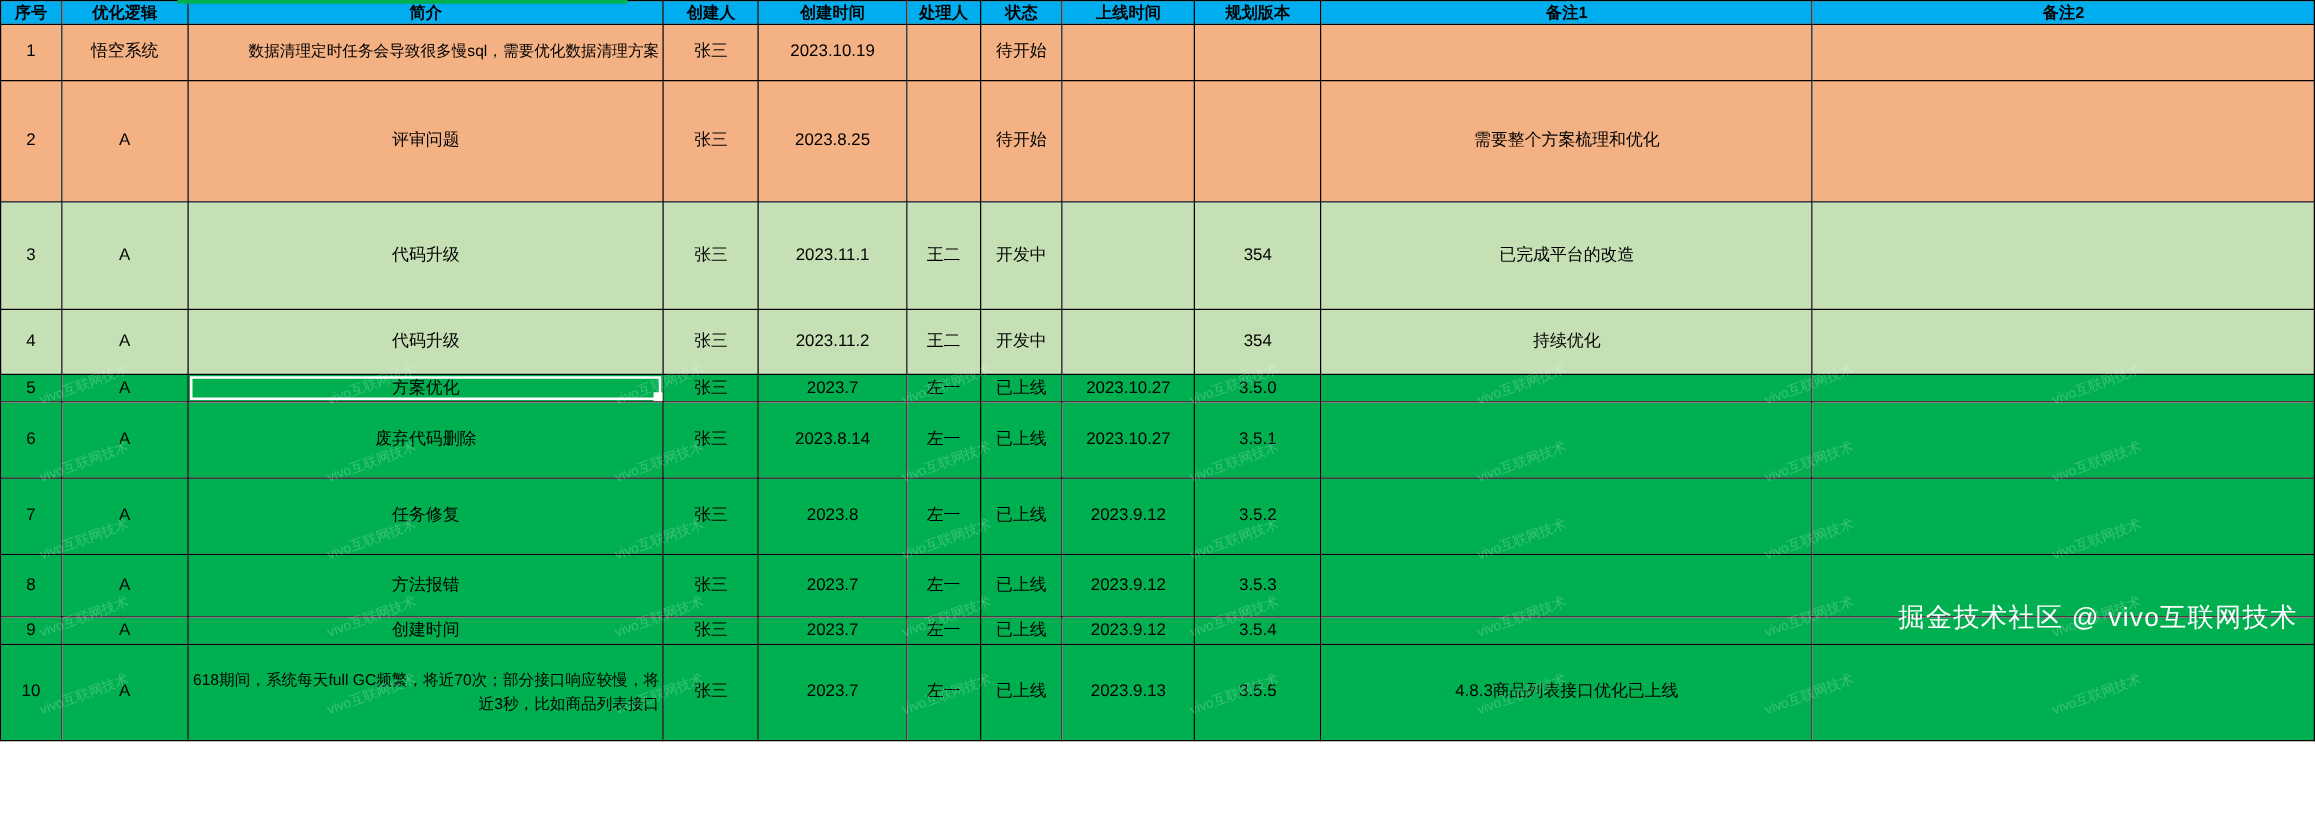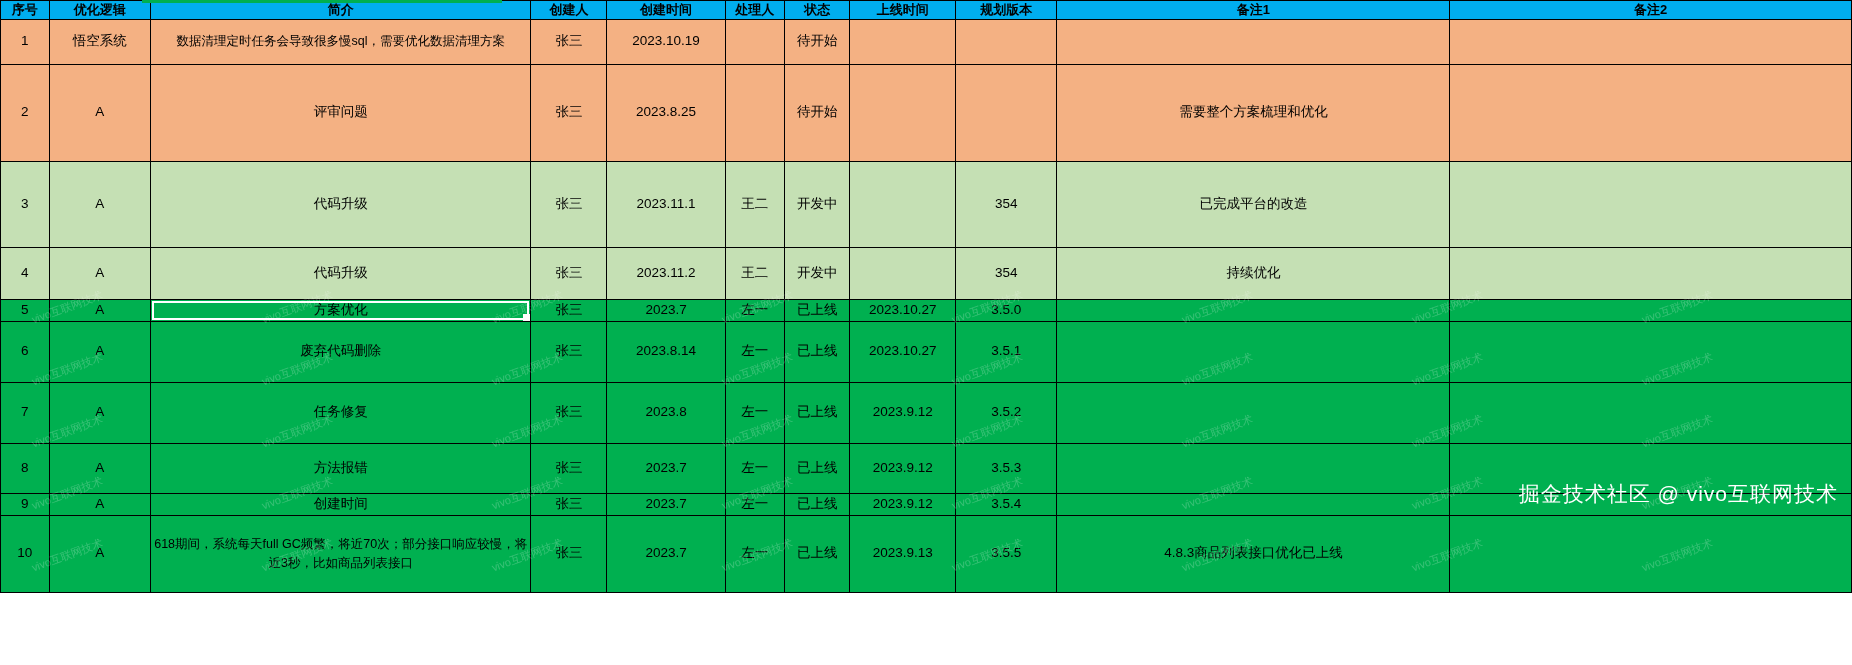--- a/index.html
+++ b/index.html
@@ -57,20 +57,21 @@
     background:#00B050;
     z-index:5;
   }
   tr.r-orange td{background:#F4B183;}
   tr.r-lgreen td{background:#C5E0B4;}
   tr.r-green  td{background:#00B050;}
 
   td.desc-wrap{
     font-size:12.5px;
     line-height:1.45;
+    text-align:right;
   }
 
   
   .sel-cell{position:relative;}
   .sel-box{
     position:absolute;
     left:1px;top:1px;right:1px;bottom:1px;
     border:2px solid #ffffff;
     pointer-events:none;
   }

